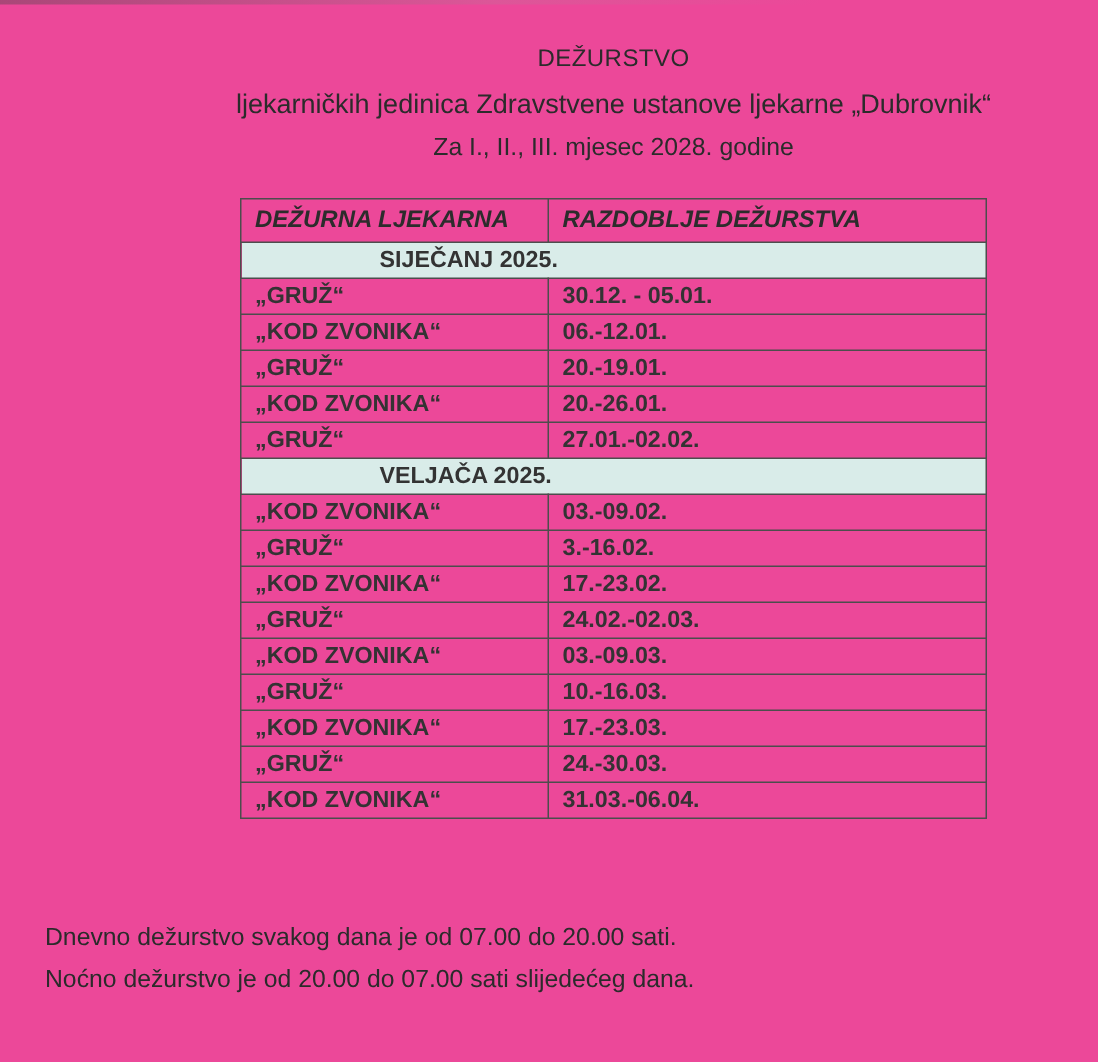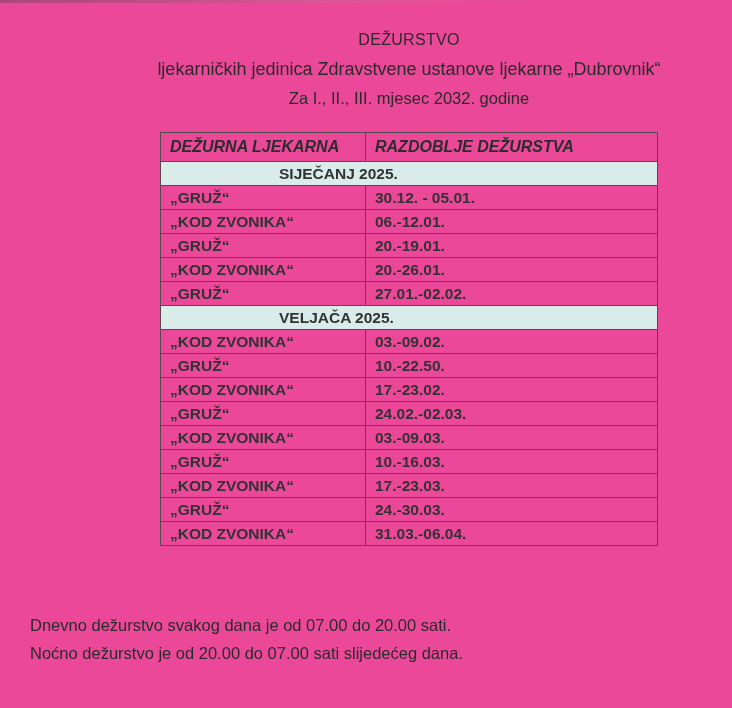--- a/index.html
+++ b/index.html
@@ -41,39 +41,39 @@
     color:#333333;
   }
   .duty thead th{
     font-style:italic;
     font-size:16px;
     height:28px;
     color:#2c2c2c;
   }
   .duty tbody td{height:23px;}
   .duty td.month-cell{
-    padding-left:118px;
+    padding-left:92px;
   }
   .footer{
     position:absolute;left:30px;top:611px;
     font-size:16.5px;
     line-height:28px;
     color:#2b2b2b;
   }
 </style>
 </head>
 <body>
 
 <div class="page">
   <div class="scan-edge"></div>
 
   <div class="titles">
     <div class="title-line1">DEŽURSTVO</div>
     <div class="title-line2">ljekarničkih jedinica Zdravstvene ustanove ljekarne „Dubrovnik“</div>
-    <div class="title-line3">Za I., II., III. mjesec 2032. godine</div>
+    <div class="title-line3">Za I., II., III. mjesec 2028. godine</div>
   </div>
 
   <table class="duty">
     <colgroup>
       <col style="width:205px">
       <col style="width:292px">
     </colgroup>
     <thead>
       <tr>
           <th>DEŽURNA LJEKARNA</th>
@@ -106,21 +106,21 @@
         </tr>
         <tr>
           <td colspan="2" class="month-cell" style="background: rgb(217, 236, 233);">VELJAČA 2025.</td>
         </tr>
         <tr>
           <td>„KOD ZVONIKA“</td>
           <td>03.-09.02.</td>
         </tr>
         <tr>
           <td>„GRUŽ“</td>
-          <td>10.-22.50.</td>
+          <td>3.-16.02.</td>
         </tr>
         <tr>
           <td>„KOD ZVONIKA“</td>
           <td>17.-23.02.</td>
         </tr>
         <tr>
           <td>„GRUŽ“</td>
           <td>24.02.-02.03.</td>
         </tr>
         <tr>

